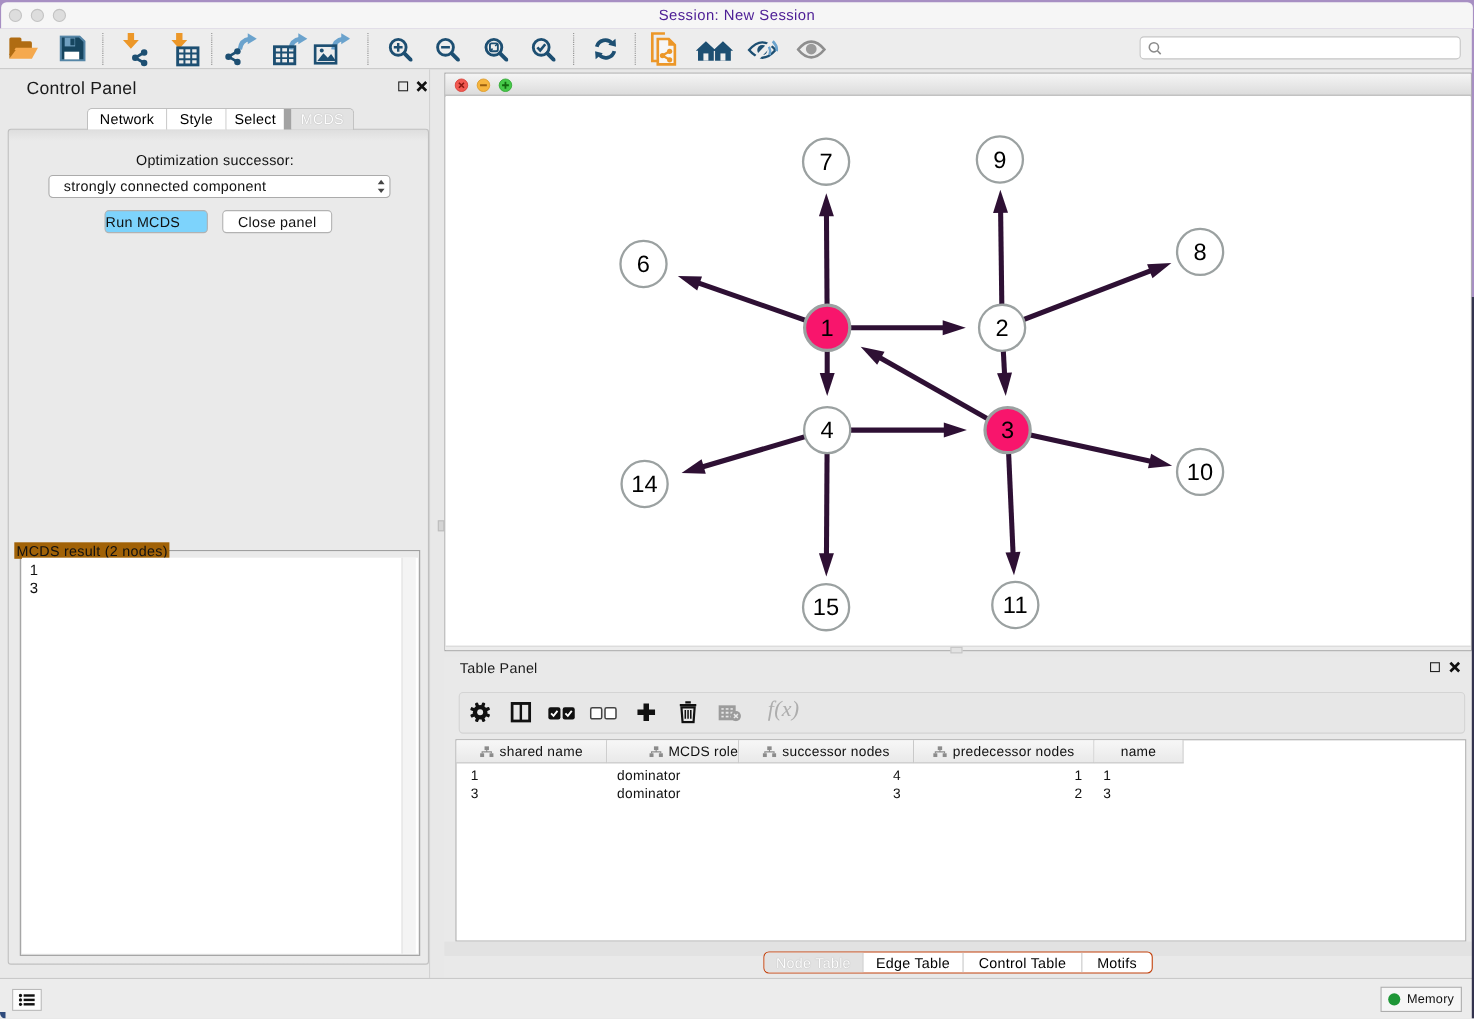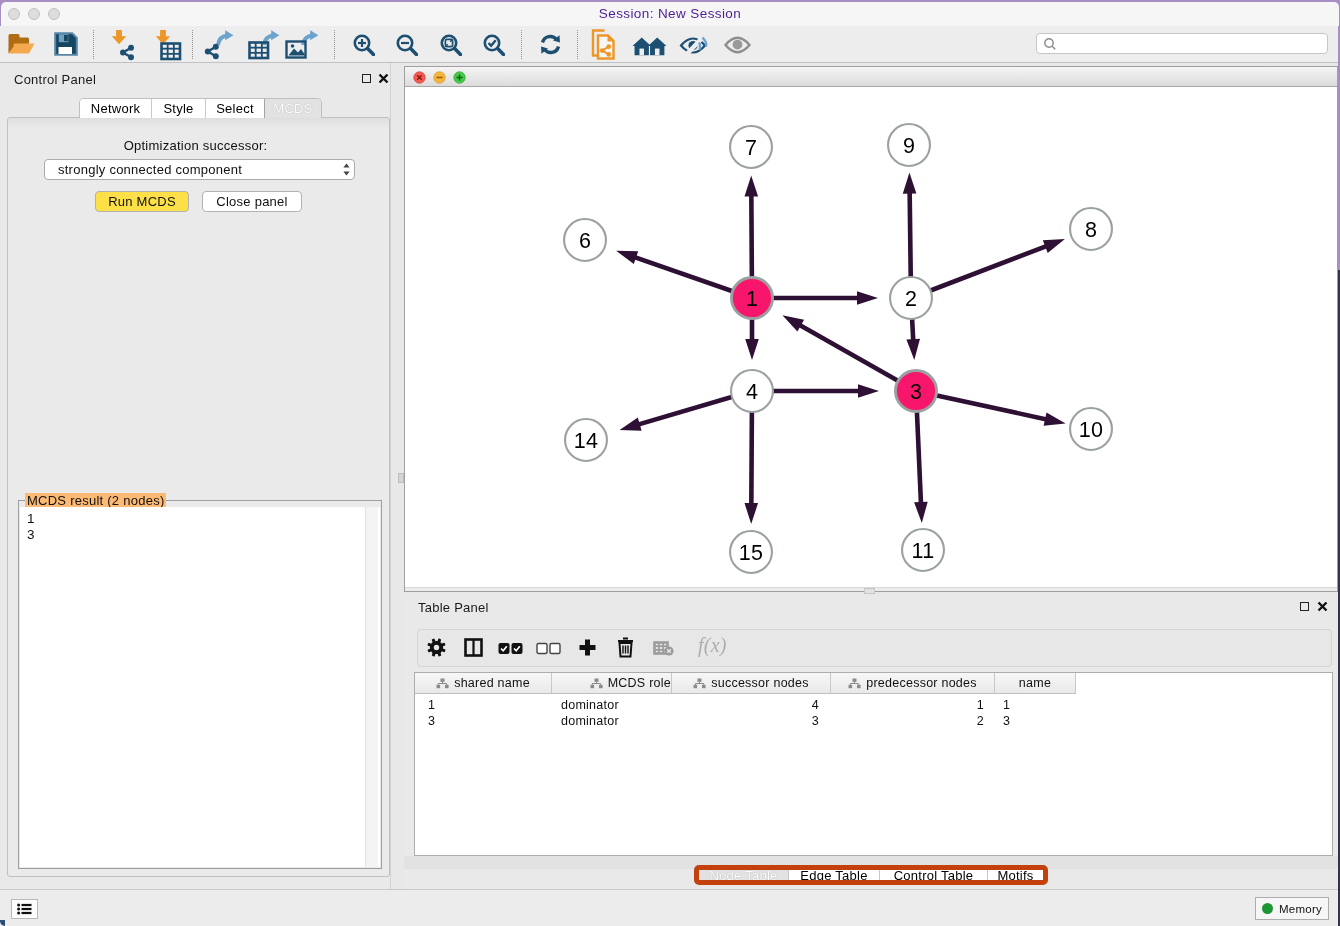--- a/index.html
+++ b/index.html
@@ -137,46 +137,46 @@
 <div style="position:absolute;left:334px;top:30px;height:29px;border-left:1px dotted #8f8f8f"></div>
 <div style="position:absolute;left:521px;top:30px;height:29px;border-left:1px dotted #8f8f8f"></div>
 <div style="position:absolute;left:577px;top:30px;height:29px;border-left:1px dotted #8f8f8f"></div>
 <div class="abs" style="left:1036px;top:33px;width:292px;height:21px;background:#fff;border:1px solid #c6c6c6;border-radius:4px"></div>
 <svg class="abs" style="left:1043px;top:37px" width="14" height="14" viewBox="0 0 14 14">
     <circle cx="6" cy="6" r="4.2" fill="none" stroke="#8a8a8a" stroke-width="1.4"></circle>
     <line x1="9.2" y1="9.2" x2="12.2" y2="12.2" stroke="#8a8a8a" stroke-width="1.4"></line>
   </svg>
 
 <div class="abs" style="left:0;top:63px;width:391px;height:828px;background:#e9e9e9;border-right:1px solid #d2d2d2"></div>
-<div class="abs" style="left:14px;top:72px;font-size:13px;color:#1a1a1a">Control Panel</div>
+<div class="abs" style="left:24px;top:72px;font-size:16px;color:#1a1a1a">Control Panel</div>
 <div class="abs" style="left:362px;top:74px;width:9px;height:9px;border:1.6px solid #222"></div>
 <svg class="abs" style="left:378px;top:73px" width="11" height="11" viewBox="0 0 11 11">
     <path d="M1.5 1.5 L9.5 9.5 M9.5 1.5 L1.5 9.5" stroke="#111" stroke-width="2.4"></path>
   </svg>
 
 <div class="abs" style="left:7px;top:117px;width:383px;height:760px;background:linear-gradient(#dedede,#eaeaea 10px);border:1px solid #c0c0c0;border-radius:3px"></div>
 
 <div class="abs" style="left:79px;top:98px;width:243px;height:20px;display:flex;font-size:13px;border:1px solid #bfbfbf;border-radius:5px 5px 0 0;border-bottom:none;overflow:hidden">
   <div style="width:72px;background:#fff;border-right:1px solid #c8c8c8;display:flex;align-items:center;justify-content:center">Network</div>
   <div style="width:54px;background:#fff;border-right:1px solid #c8c8c8;display:flex;align-items:center;justify-content:center">Style</div>
-  <div style="width:59px;background:#fff;border-right:1px solid #a3a3a3;display:flex;align-items:center;justify-content:center">Select</div>
+  <div style="width:59px;background:#fff;border-right:7px solid #a3a3a3;display:flex;align-items:center;justify-content:center">Select</div>
   <div style="flex:1;background:#e2e2e2;color:#fdfdfd;text-shadow:0 0 1px #9a9a9a;display:flex;align-items:center;justify-content:center">MCDS</div>
 </div>
 
 <div class="abs" style="left:0;top:138px;width:391px;text-align:center;font-size:13px;color:#111">Optimization successor:</div>
 <div class="abs" style="left:44px;top:159px;width:311px;height:21px;background:#fff;border:1px solid #ababab;border-radius:4px;font-size:13px;color:#111;line-height:19px;padding-left:13px">strongly connected component</div>
 <svg class="abs" style="left:342px;top:163px" width="9" height="13" viewBox="0 0 9 13">
     <path d="M4.5 0.5 L7.6 4.4 H1.4 z" fill="#444"></path>
     <path d="M4.5 12.5 L7.6 8.6 H1.4 z" fill="#444"></path>
   </svg>
-<div class="abs" style="left:95px;top:191px;width:94px;height:21px;background:#fde047;border:1px solid #b2b2b2;border-radius:4px;text-align:center;font-size:13px;line-height:19px;color:#111">Run MCDS</div>
+<div class="abs" style="left:95px;top:191px;width:94px;height:21px;background:#7dd3fc;border:1px solid #b2b2b2;border-radius:4px;font-size:13px;line-height:19px;color:#111">Run MCDS</div>
 <div class="abs" style="left:202px;top:191px;width:100px;height:21px;background:#fff;border:1px solid #b2b2b2;border-radius:4px;text-align:center;font-size:13px;line-height:19px;color:#111">Close panel</div>
 
 <div class="abs" style="left:18px;top:500px;width:364px;height:369px;border:1px solid #9f9f9f"></div>
-<div class="abs" style="left:25px;top:493px;background:#fdba74;font-size:13px;color:#111;padding:0 2px">MCDS result (2 nodes)</div>
+<div class="abs" style="left:13px;top:493px;background:#a16207;font-size:13px;color:#111;padding:0 2px">MCDS result (2 nodes)</div>
 <div class="abs" style="left:20px;top:507px;width:360px;height:360px;background:#fff"></div>
 <div class="abs" style="left:365px;top:507px;width:13px;height:360px;background:#f4f4f4;border-left:1px solid #e2e2e2"></div>
 <div class="abs" style="left:27px;top:511px;font-size:13.5px;color:#111;line-height:16px">1<br>3</div>
 
 <div class="abs" style="left:398px;top:473px;width:6px;height:10px;background:#d4d4d4;border:1px solid #bdbdbd"></div>
 
 <div class="abs" style="left:404px;top:66px;width:934px;height:526px;border:1px solid #9f9f9f;background:#fff">
   <div style="position:absolute;left:0;top:0;width:100%;height:20px;background:linear-gradient(#f5f5f5,#dcdcdc);border-bottom:1px solid #a8a8a8"></div>
   <svg style="position:absolute;left:408px;top:4px" width="0" height="0"></svg>
   <svg style="position:absolute;left:8px;top:4px" width="62" height="13" viewBox="0 0 62 13">
@@ -342,21 +342,21 @@
   </div>
   <div style="display:flex;height:16px;line-height:16px">
     <div style="width:137px;padding-left:13px">3</div>
       <div style="width:120px;padding-left:9px">dominator</div>
     <div style="width:159px;text-align:right;padding-right:12px">3</div>
       <div style="width:164px;text-align:right;padding-right:11px">2</div>
     <div style="width:81px;padding-left:8px">3</div>
   </div>
 </div>
 
-<div class="abs" style="left:694px;top:865px;width:354px;height:20px;display:flex;font-size:13px;border:5px solid #c2410c;border-radius:5px;overflow:hidden;background:#fff">
+<div class="abs" style="left:694px;top:865px;width:354px;height:20px;display:flex;font-size:13px;border:1px solid #c2410c;border-radius:5px;overflow:hidden;background:#fff">
   <div style="width:89px;background:#e2e2e2;color:#fdfdfd;text-shadow:0 0 1px #9a9a9a;display:flex;align-items:center;justify-content:center">Node Table</div>
   <div style="width:91px;border-left:1px solid #c8c8c8;display:flex;align-items:center;justify-content:center">Edge Table</div>
   <div style="width:108px;border-left:1px solid #c8c8c8;display:flex;align-items:center;justify-content:center">Control Table</div>
   <div style="flex:1;border-left:1px solid #c8c8c8;display:flex;align-items:center;justify-content:center">Motifs</div>
 </div>
 
 <div class="abs" style="left:0;top:889px;width:1340px;height:37px;background:#ececec;border-top:1px solid #c9c9c9"></div>
 <div class="abs" style="left:11px;top:899px;width:27px;height:20px;background:#fdfdfd;border:1px solid #b9b9b9"></div>
 <svg class="abs" style="left:17px;top:903px" width="15" height="12" viewBox="0 0 15 12">
   <circle cx="1.6" cy="2" r="1.5" fill="#111"></circle>

